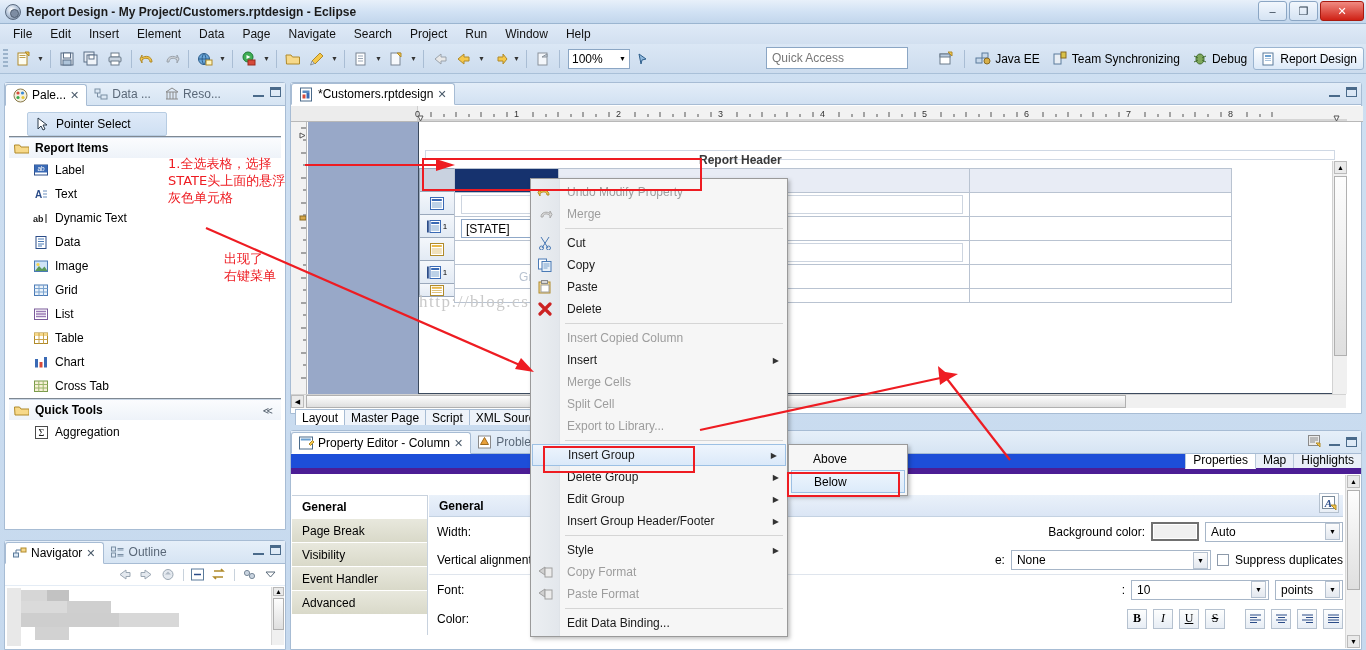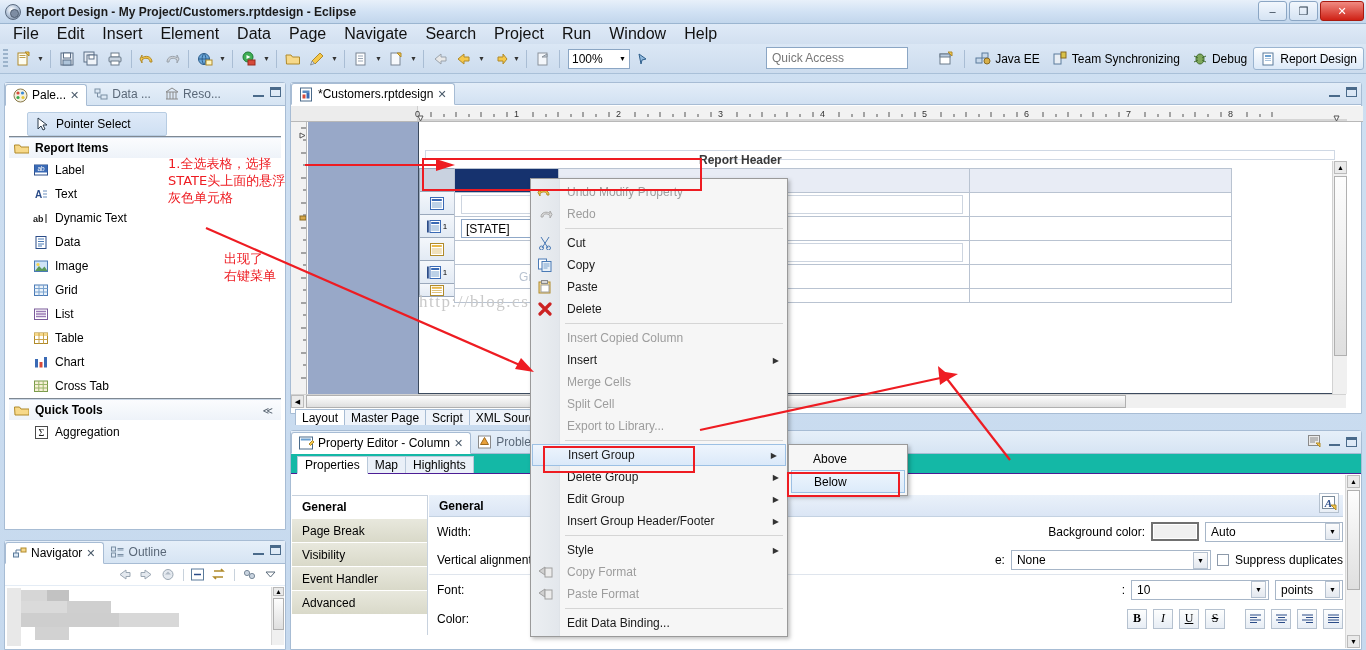--- a/index.html
+++ b/index.html
@@ -54,21 +54,21 @@
     border-color: #a81a10; color: #fff; width: 44px;
   }
 
   
   .menubar {
     position: absolute; left: 0; top: 24px; width: 1366px; height: 20px;
     background: linear-gradient(to bottom,#dfeaf7,#d2e0f0);
     display: flex; align-items: center; padding-left: 4px;
   }
   .menu-item {
-    padding: 10px 9px; font-size: 16px; color: #111; white-space: nowrap;
+    padding: 10px 9px; font-size: 12px; color: #111; white-space: nowrap;
     cursor: default;
   }
 
   
   .toolbar {
     position: absolute; left: 0; top: 44px; width: 1366px; height: 30px;
     background: linear-gradient(to bottom,#dbe7f5,#ccdcee);
     border-bottom: 1px solid #a9c0d8;
     display: flex; align-items: center;
   }
@@ -254,21 +254,21 @@
     height: 16px; padding: 0 6px; font-size: 12px;
     border: 1px solid #a7bcd4; border-bottom: none; background: #eef3fa;
     display:flex; align-items:center; margin-right: -1px;
   }
   .ebtab.active { background: #fff; font-weight: normal; }
 
   
   #propeditor { left: 290px; top: 430px; width: 1072px; height: 220px; }
   .pe-subtabs {
     height: 20px; display: flex; align-items: flex-end; padding-left: 6px;
-    border-bottom: 1px solid #4c1d95; background: #14b8a6;
+    border-bottom: 6px solid #4c1d95; background: #1d4ed8; justify-content: flex-end;
   }
   .pe-stab {
     padding: 1px 7px; font-size: 12px; border: 1px solid #b9c9da;
     border-bottom: none; background: #eaf0f8; margin-right: -1px;
   }
   .pe-stab.active { background: #fff; border-bottom: 1px solid #fff; margin-bottom:-1px;}
   .pe-catlist {
     position: absolute; left: 1px; top: 64px; width: 136px; height: 140px;
     background: #fff; border-right: 1px solid #c8d2de;
   }
@@ -1197,21 +1197,21 @@
           </svg>
       </span>
       <span>Undo Modify Property</span>
     </div>
     <div class="mi dis">
       <span class="mi-ico">
         <svg width="16" height="14">
             <path d="M4 10 C4 5, 10 4, 13 6.5 L13 4 L15 7.5 L13 11 L13 8.5 C10 6, 6 6.5, 6 10 z" fill="#dcdcdc" stroke="#a9a9a9"></path>
           </svg>
       </span>
-      <span>Redo</span>
+      <span>Merge</span>
     </div>
     <div class="msep"></div>
     <div class="mi">
       <span class="mi-ico">
         <svg width="14" height="14">
             <path d="M3 1 L10 12 M11 1 L4 12" stroke="#4a7ab5" fill="none"></path>
             <circle cx="3.5" cy="12" r="2" fill="none" stroke="#4a7ab5"></circle>
             <circle cx="10.5" cy="12" r="2" fill="none" stroke="#4a7ab5"></circle>
           </svg>
       </span>

